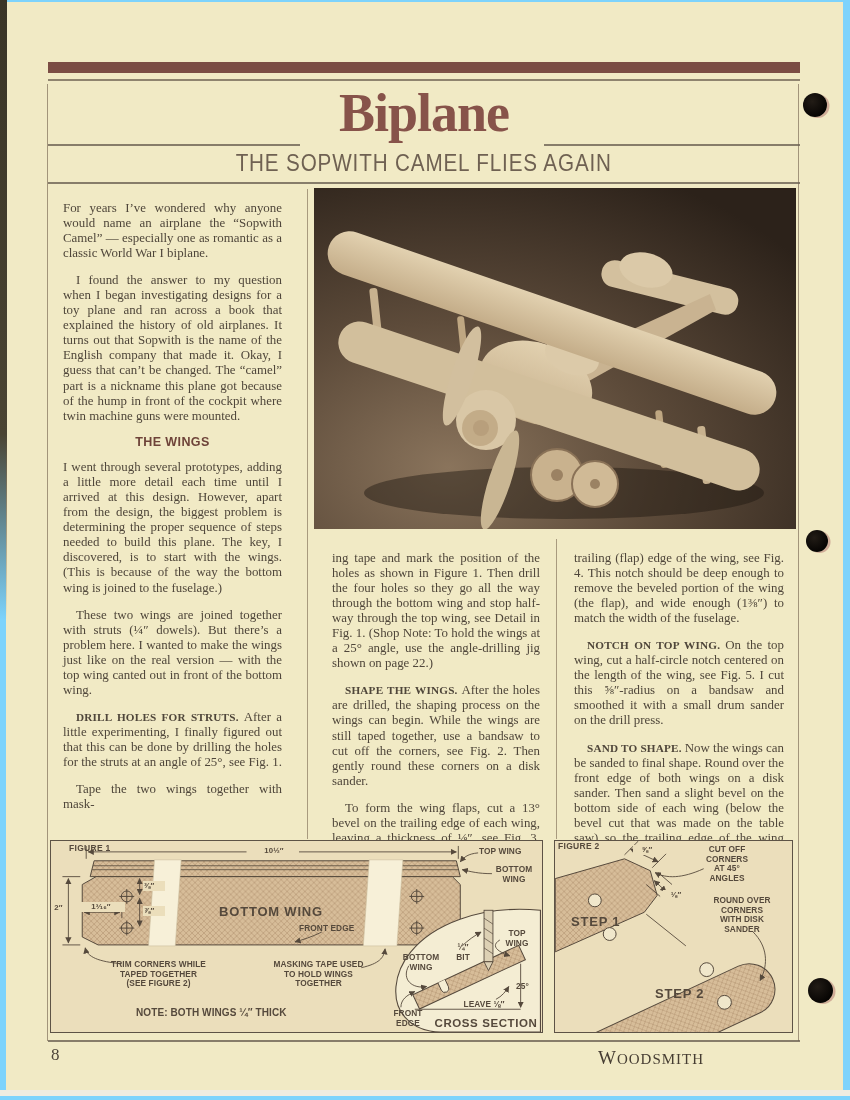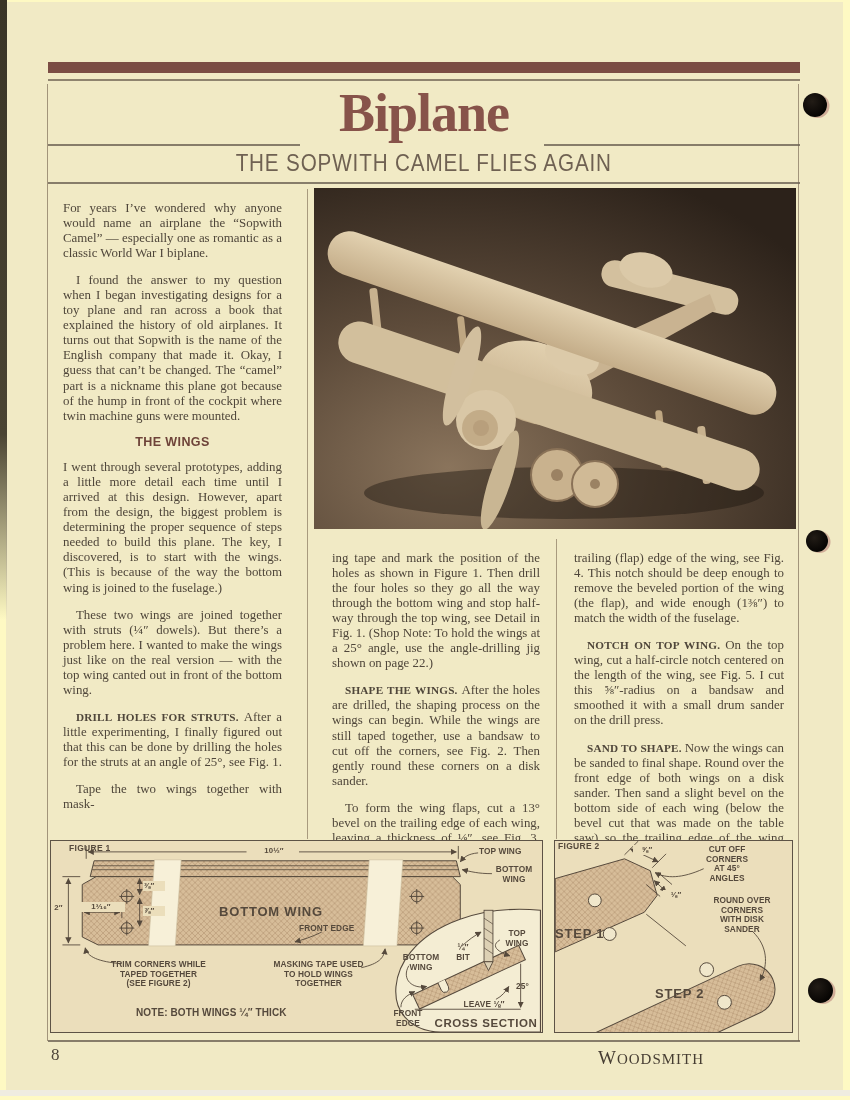--- a/index.html
+++ b/index.html
@@ -1,16 +1,16 @@
 <!DOCTYPE html>
 <html style="--paper: #f1eac5; --accent_bar: #7b4d44; --title: #87534a; --subtitle: #6f6152; --body_text: #4f463a; --rule: #6d6152; --figure_bg: #ebdebb; --figure_line: #55493c; --wing_fill: #d7bd99; --tape: #f7f0d8; --photo_bg_dark: #362a21; --photo_wood: #d8c6a5;"><head>
 <meta charset="utf-8">
 <style>
   html,body{margin:0;padding:0;background:#1e1a14;}
-  .scan{position:relative;width:850px;height:1100px;background:#fef9c3;overflow:hidden;
+  .scan{position:relative;width:850px;height:1100px;background:#7dd3fc;overflow:hidden;
         font-family:"Liberation Serif",serif;}
   .page{position:absolute;left:6px;top:2px;width:837px;height:1088px;background:var(--paper,#f1eac5);}
   .page-bottom-strip{position:absolute;left:0;top:1090px;width:850px;height:6px;background:#efece0;}
   .topbar{position:absolute;left:48px;top:62px;width:752px;height:11px;background:var(--accent_bar,#7b4d44);}
   .topline{position:absolute;left:48px;top:79px;width:752px;height:2px;background:var(--rule,#6d6152);opacity:.75;}
   .frame{position:absolute;top:84px;width:1px;height:957px;background:#a2947a;}
   .frame-l{left:47px;}
   .frame-r{left:798px;}
   .title{position:absolute;left:48px;top:84px;width:752px;margin:0;text-align:center;
          font:bold 54px/1.1 "Liberation Serif",serif;color:var(--title,#87534a);letter-spacing:-1px;}
@@ -289,21 +289,21 @@
     <div class="fl dim" style="left:78px;top:4px;width:26px;">⅝″</div>
     <div class="fl dim" style="left:108px;top:49px;width:24px;">⅛″</div>
     <div class="fl" style="left:134px;top:4px;width:76px;">CUT OFF
 CORNERS
 AT 45°
 ANGLES</div>
     <div class="fl" style="left:146px;top:55px;width:82px;">ROUND OVER
 CORNERS
 WITH DISK
 SANDER</div>
-    <div class="fl big tleft" style="left:0;top:74px;width:60px;margin-top:12px;">STEP 1</div>
+    <div class="fl big tleft" style="left:16px;top:74px;width:60px;">STEP 1</div>
     <div class="fl big tleft" style="left:100px;top:146px;width:60px;">STEP 2</div>
   </div>
 
   <div class="rule footer-rule"></div>
   <div class="pageno">8</div>
   <div class="brand">WOODSMITH</div>
 
   <div class="hole hole1"></div>
   <div class="hole hole2"></div>
   <div class="hole hole3"></div>

